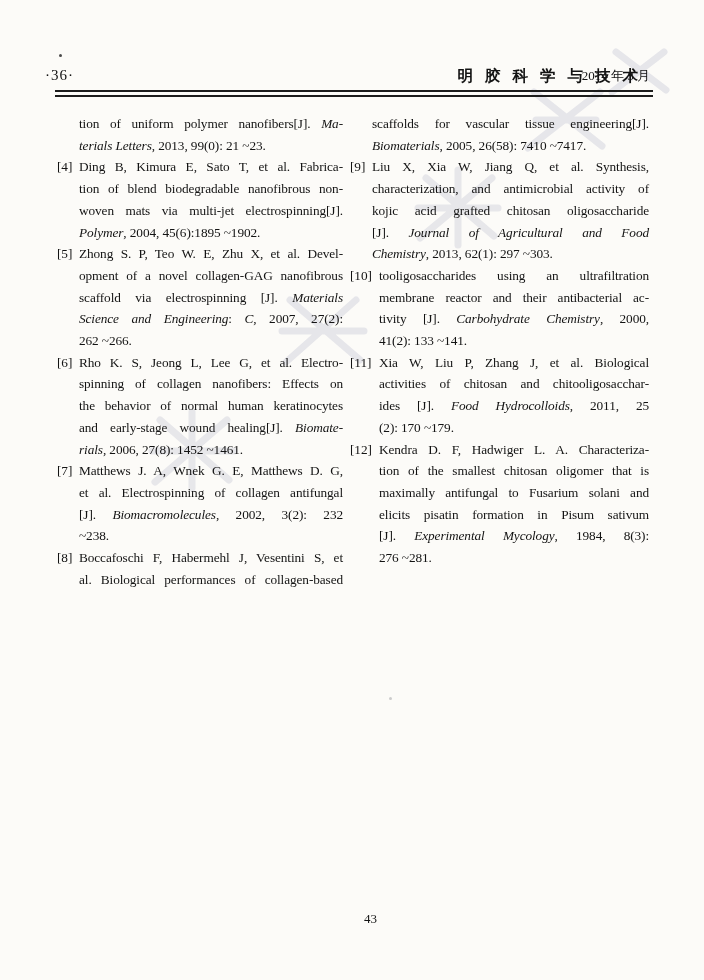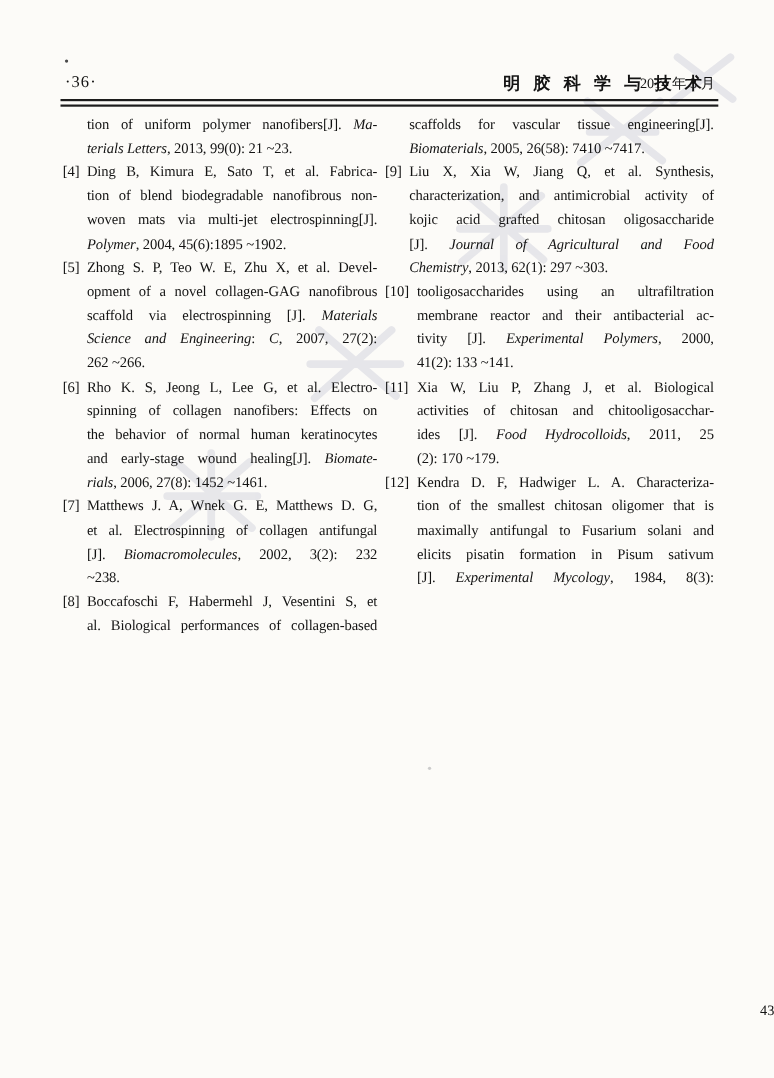--- a/index.html
+++ b/index.html
@@ -1,40 +1,40 @@
 <!DOCTYPE html>
 <html><head>
 <meta charset="utf-8">
 <style>
   html,body{margin:0;padding:0;}
   body{width:704px;height:980px;background:#f1f0ec;font-family:"Liberation Serif","DejaVu Serif",serif;}
   .page{position:relative;width:704px;height:980px;background:#fcfbf8;overflow:hidden;color:#131313;}
 
   
-  .header{position:absolute;left:57px;right:54px;top:65px;height:22px;}
+  .header{position:absolute;left:43px;right:54px;top:65px;height:22px;}
   .header-left{position:absolute;left:2px;top:2px;font-size:15px;letter-spacing:1px;}
   .header-center{position:absolute;left:0;right:0;top:1px;text-align:right;font-size:15.5px;font-weight:bold;letter-spacing:12px;padding-left:12px;}
   .header-right{position:absolute;right:0;top:2px;font-size:13px;}
   .rule{position:absolute;left:55px;right:51px;top:90px;height:3px;border-top:2px solid #1c1c1c;border-bottom:2px solid #1c1c1c;}
 
   
   .columns{position:absolute;left:57px;top:102px;width:592px;display:flex;gap:7px;}
-  .col{font-size:13.3px;line-height:21.7px;letter-spacing:-0.1px;}
+  .col{font-size:13.3px;line-height:21.7px;letter-spacing:-0.1px;margin-top:11px;}
   .col.left{width:286px;}
   .col.right{width:299px;}
   .ref{position:relative;}
   .ref.n1{padding-left:22px;}
   .ref.n2{padding-left:29px;}
   .ref-label{position:absolute;left:0;top:0;}
   .line{text-align:justify;text-align-last:justify;}
   .line.flush{text-align:justify;text-align-last:left;}
   .line i{font-style:italic;}
 
   
-  .footer{position:absolute;left:0;right:0;top:911px;text-align:right;font-size:13px;margin-left:37px;}
+  .footer{position:absolute;left:0;right:0;top:911px;text-align:center;font-size:13px;margin-left:37px;}
 
   
   .wm{position:absolute;left:0;top:0;pointer-events:none;}
   .speck1{position:absolute;left:59px;top:54px;width:3px;height:3px;border-radius:50%;background:#4a4a4a;}
   .speck2{position:absolute;left:389px;top:697px;width:3px;height:3px;border-radius:50%;background:#cccccc;}
 </style>
 </head>
 <body>
 
 <div class="page">
@@ -111,36 +111,37 @@
           <div class="line"><span>Liu X, Xia W, Jiang Q, et al. Synthesis,</span></div>
           <div class="line"><span>characterization, and antimicrobial activity of</span></div>
           <div class="line"><span>kojic acid grafted chitosan oligosaccharide</span></div>
           <div class="line"><span>[J]. </span><i>Journal of Agricultural and Food</i></div>
           <div class="line flush"><i>Chemistry</i><span>, 2013, 62(1): 297 ~303.</span></div>
         </div>
         <div class="ref n2">
           <span class="ref-label">[10]</span>
           <div class="line"><span>tooligosaccharides using an ultrafiltration</span></div>
           <div class="line"><span>membrane reactor and their antibacterial ac-</span></div>
-          <div class="line"><span>tivity [J]. </span><i>Experimental Polymers</i><span>, 2000,</span></div>
+          <div class="line"><span>tivity [J]. </span><i>Carbohydrate Chemistry</i><span>, 2000,</span></div>
           <div class="line flush"><span>41(2): 133 ~141.</span></div>
         </div>
         <div class="ref n2">
           <span class="ref-label">[11]</span>
           <div class="line"><span>Xia W, Liu P, Zhang J, et al. Biological</span></div>
           <div class="line"><span>activities of chitosan and chitooligosacchar-</span></div>
           <div class="line"><span>ides [J]. </span><i>Food Hydrocolloids</i><span>, 2011, 25</span></div>
           <div class="line flush"><span>(2): 170 ~179.</span></div>
         </div>
         <div class="ref n2">
           <span class="ref-label">[12]</span>
           <div class="line"><span>Kendra D. F, Hadwiger L. A. Characteriza-</span></div>
           <div class="line"><span>tion of the smallest chitosan oligomer that is</span></div>
           <div class="line"><span>maximally antifungal to Fusarium solani and</span></div>
           <div class="line"><span>elicits pisatin formation in Pisum sativum</span></div>
           <div class="line"><span>[J]. </span><i>Experimental Mycology</i><span>, 1984, 8(3):</span></div>
+          <div class="line flush"><span>276 ~281.</span></div>
         </div>
       </div>
   </div>
 
   <div class="footer">43</div>
 
 </div>
 
 </body></html>

